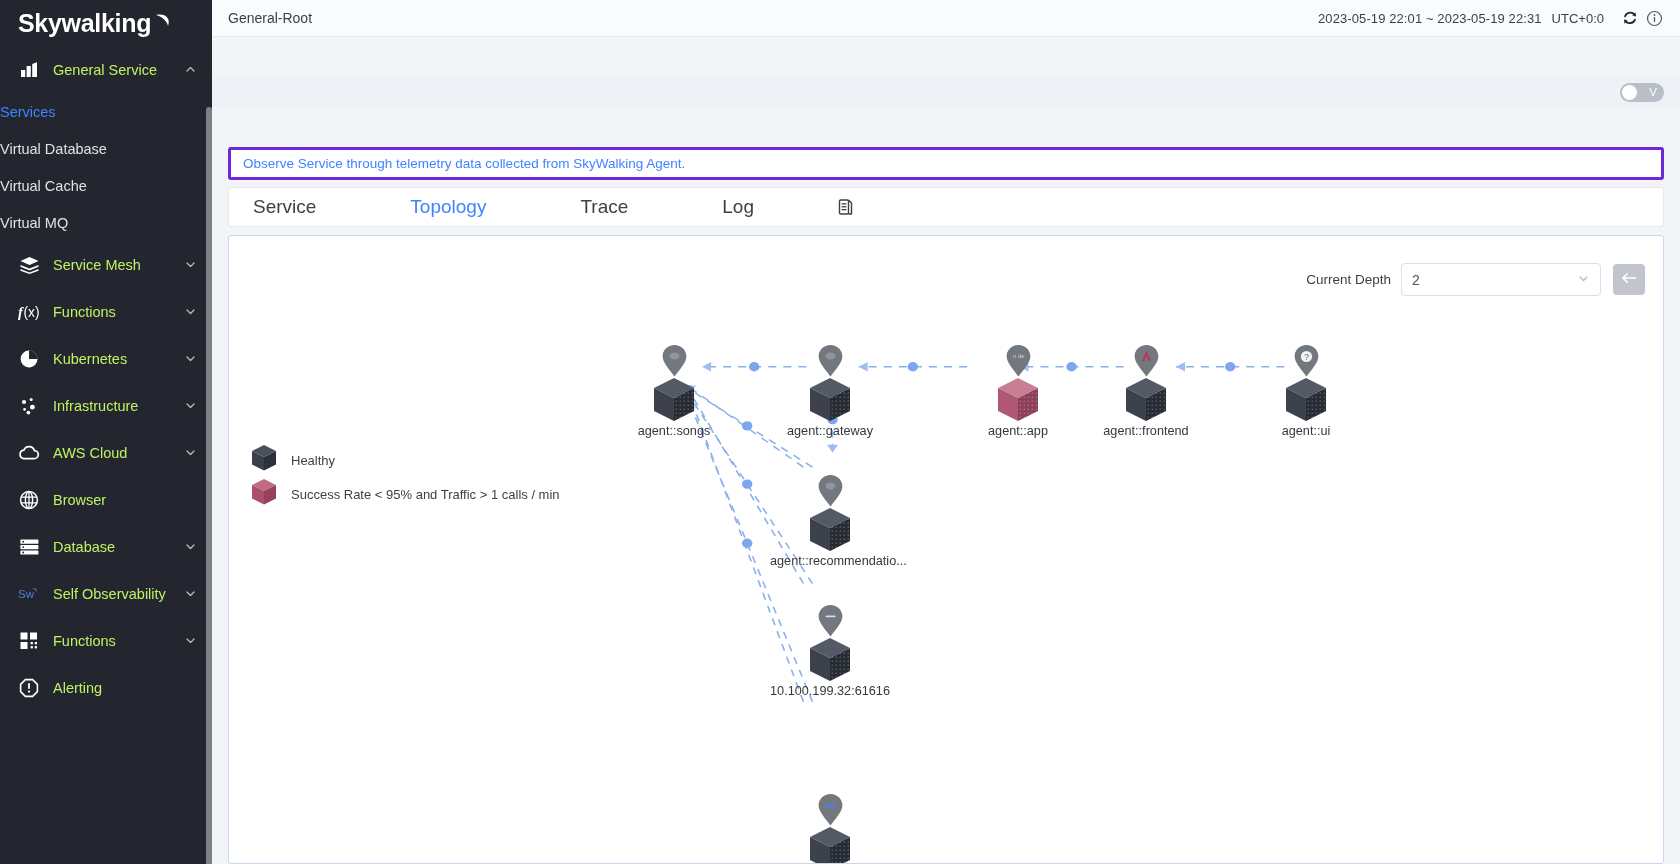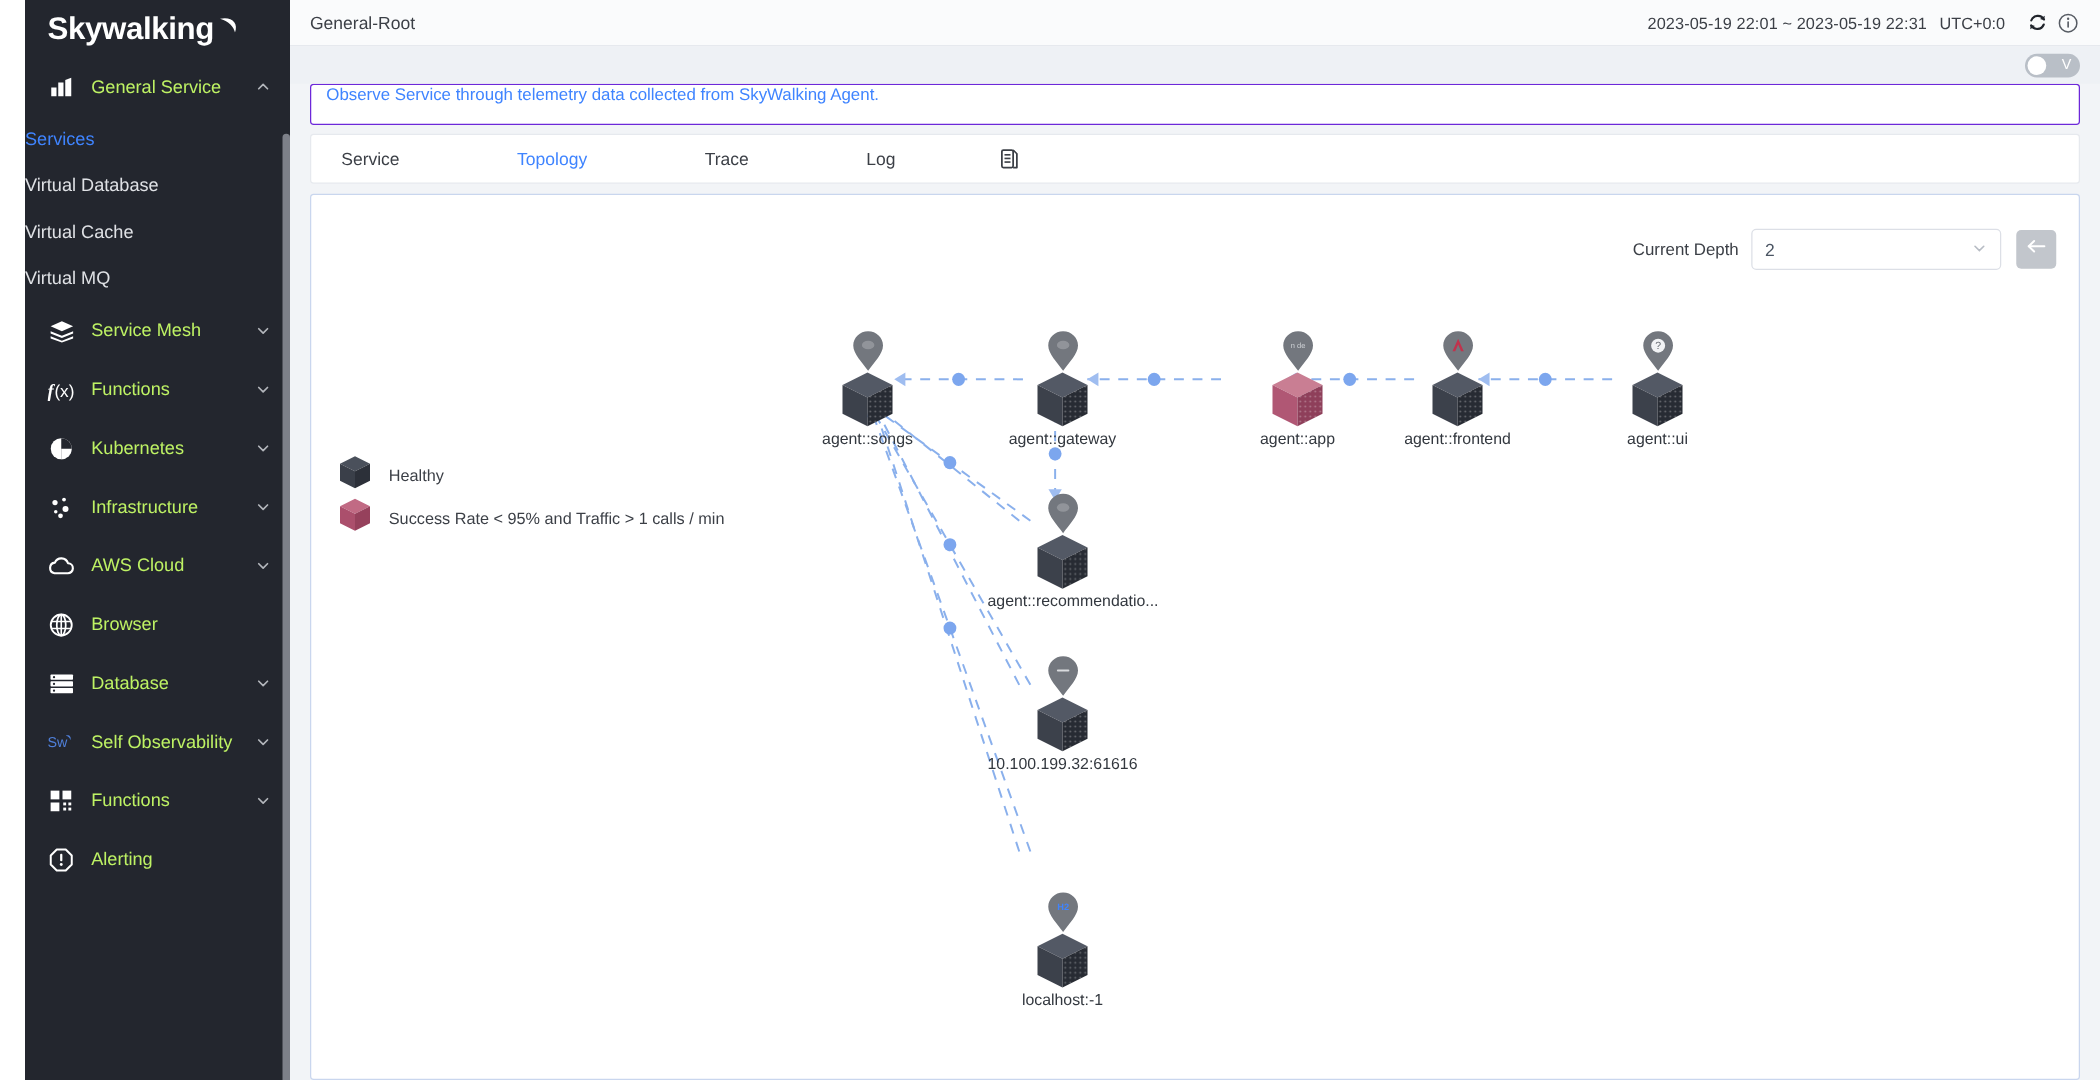--- a/index.html
+++ b/index.html
@@ -11,21 +11,20 @@
   }
   #app { display: flex; width: 1680px; height: 864px; }
 
   
   #sidebar {
     width: 212px; min-width: 212px; height: 864px;
     background: #23262e;
     color: #e8eaed;
     overflow: hidden;
     position: relative;
-    margin-left: 20px;
   }
   #sidebar-scroll-track {
     position: absolute; top: 52px; right: 0; width: 6px; bottom: 0;
     background: transparent;
   }
   #sidebar-scroll-thumb {
     position: absolute; top: 55px; right: 0px; width: 6px; height: 800px;
     background: #8d9199; border-radius: 3px; opacity: .85;
   }
   .logo-wrap {
@@ -58,21 +57,21 @@
   .chev { width: 14px; height: 14px; opacity: .85; }
   .chev svg { display:block; }
 
   .sub-item {
     height: 37px; display: flex; align-items: center;
     font-size: 14.5px; color: #dfe1e5; cursor: pointer;
   }
   .sub-item.active { color: #3f84ff; }
 
   
-  #main { flex: 1; height: 864px; display: flex; flex-direction: column; background: #f2f4f7; position: relative; }
+  #main { flex: 1; height: 864px; display: flex; flex-direction: column; background: #f2f4f7; position: relative; gap: 40px; }
 
   #topbar {
     height: 37px; background: #fafbfc; border-bottom: 1px solid #e6e9ee;
     display: flex; align-items: center; padding: 0 16px;
     font-size: 14px; color: #3b3f46;
   }
   #topbar .spacer { flex: 1; }
   #time-range { font-size: 13px; color: #3b3f46; letter-spacing: 0.1px; margin-right: 10px; white-space: nowrap;}
   #tz { font-size: 13px; color: #3b3f46; margin-right: 12px; }
   .icon-btn { width: 20px; height: 20px; display:flex; align-items:center; justify-content:center; cursor:pointer; margin-left: 4px;}
@@ -94,33 +93,33 @@
     position: absolute; right: 7px; top: 0; line-height: 19px;
     font-size: 11.5px; color: #fff;
   }
 
   #content {
     flex: 1; padding: 0 16px 0 16px; display: flex; flex-direction: column;
     overflow: hidden;
   }
 
   #desc-bar {
-    background: #fff; border: 1px solid #6d28d9; border-radius: 3px;
-    height: 33px; display: flex; align-items: flex-start; padding-left: 12px;
+    background: #fff; border: 3px solid #6d28d9; border-radius: 3px;
+    height: 33px; display: flex; align-items: center; padding-left: 12px;
     color: #3f84ff; font-size: 13.5px; margin-bottom: 7px;
   }
 
   #tabs-bar {
     background: #fff; border: 1px solid #e6e9ee; border-radius: 3px;
     height: 40px; display: flex; align-items: center; padding-left: 10px;
     margin-bottom: 8px;
   }
   .tab {
     padding: 0 14px; height: 40px; line-height: 40px;
-    font-size: 14px; color: #3b3f46; cursor: pointer;
+    font-size: 19px; color: #3b3f46; cursor: pointer;
     margin-right: 66px;
   }
   .tab.active { color: #3f84ff; }
   .tab-icon { width: 22px; height: 22px; display:flex; align-items:center; justify-content:center; cursor:pointer; }
 
   #topology-panel {
     flex: 1; background: #fff; border: 1px solid #c9d6ee; border-radius: 3px;
     position: relative; overflow: hidden;
   }
 

